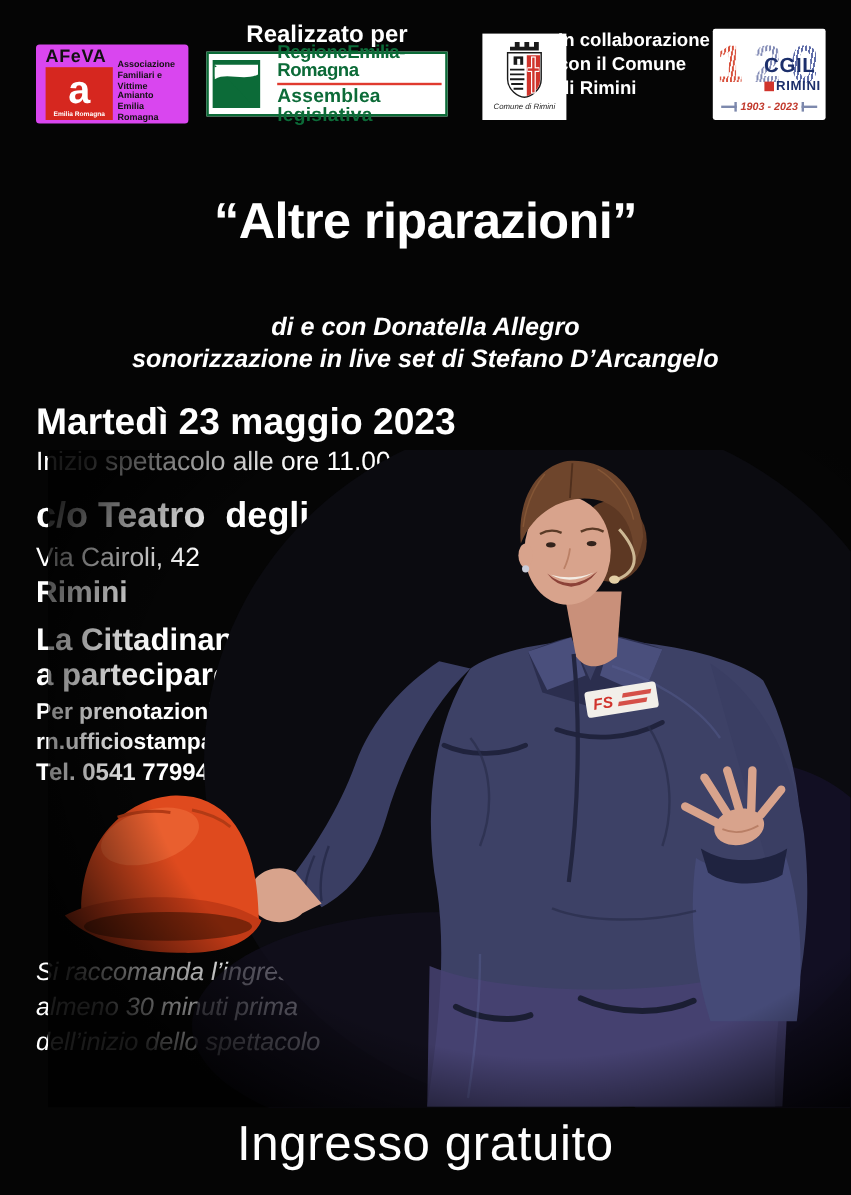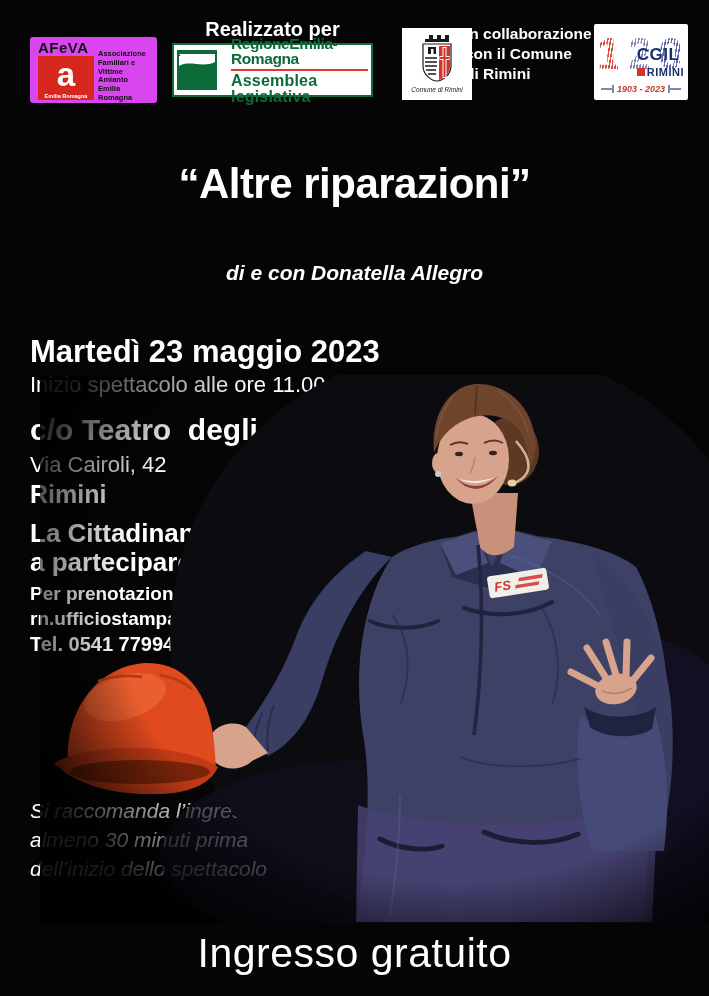--- a/index.html
+++ b/index.html
@@ -154,20 +154,21 @@
     </div>
     <div class="cgil-years">
       <span class="yl l"></span>
       <span class="ytxt">1903 - 2023</span>
       <span class="yl r"></span>
     </div>
   </div>
 
   <div class="t ctr title">“Altre riparazioni”</div>
   <div class="t ctr credit1">di e con Donatella Allegro</div>
+  <div class="t ctr credit2">sonorizzazione in live set di Stefano D’Arcangelo</div>
 
   <div class="t date">Martedì 23 maggio 2023</div>
   <div class="t time">Inizio spettacolo alle ore 11.00</div>
   <div class="t venue">c/o Teatro  degli Atti</div>
   <div class="t address">Via Cairoli, 42</div>
   <div class="t city">Rimini</div>
   <div class="t invite">
     <div>La Cittadinanza è invitata</div>
     <div>a partecipare</div>
   </div>

